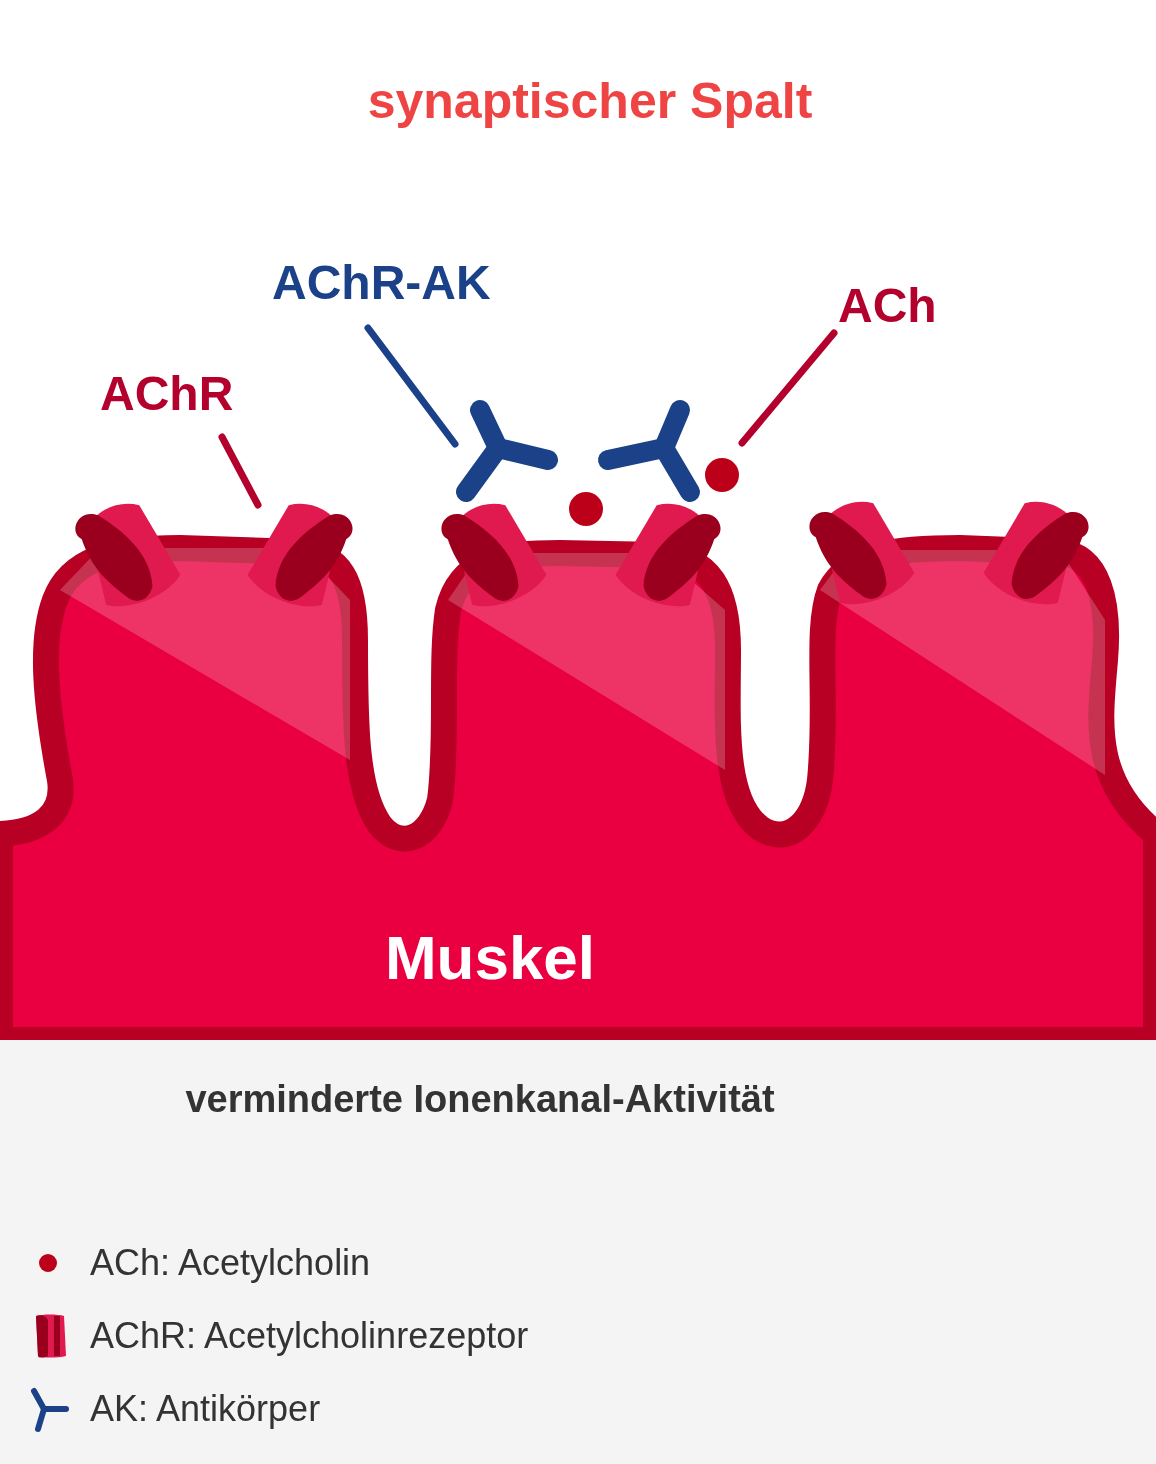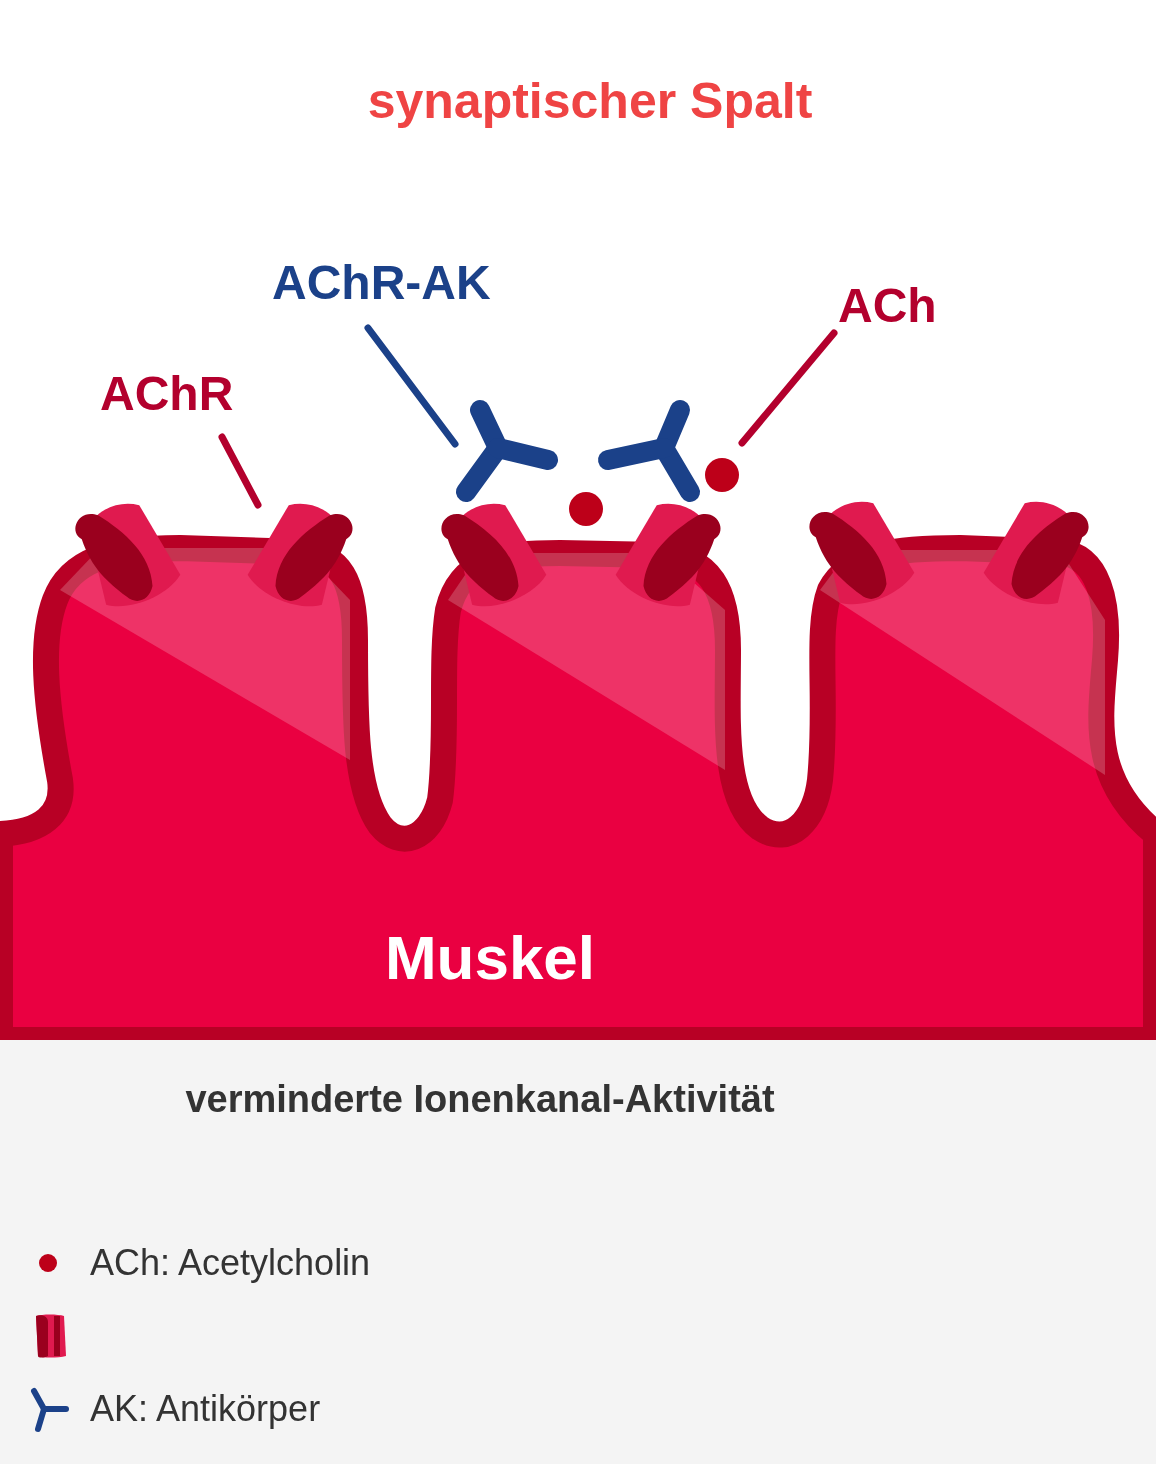--- a/index.html
+++ b/index.html
@@ -96,20 +96,21 @@
   <span class="legend-text">ACh: Acetylcholin</span>
 </div>
 <div class="legend-item" style="top:1311px;">
   <span class="legend-icon">
     <svg width="48" height="48">
         <path d="M6,4 C12,2 28,2 34,4 L36,44 C28,46 12,46 8,44 Z" fill="#e01a4f"></path>
         <path d="M6,4 C12,2 18,4 18,10 L18,44 C14,46 8,46 8,44 Z" fill="#9a001e"></path>
         <path d="M24,4 L30,4 L30,44 L24,44 Z" fill="#9a001e"></path>
       </svg>
   </span>
+  <span class="legend-text">AChR: Acetylcholinrezeptor</span>
 </div>
 <div class="legend-item" style="top:1384px;">
   <span class="legend-icon">
     <svg width="48" height="48">
         <g stroke="#1b4189" stroke-width="6" stroke-linecap="round" fill="none">
           <line x1="4" y1="6" x2="14" y2="24"></line>
           <line x1="14" y1="24" x2="8" y2="44"></line>
           <line x1="14" y1="24" x2="36" y2="24"></line>
         </g>
       </svg>

